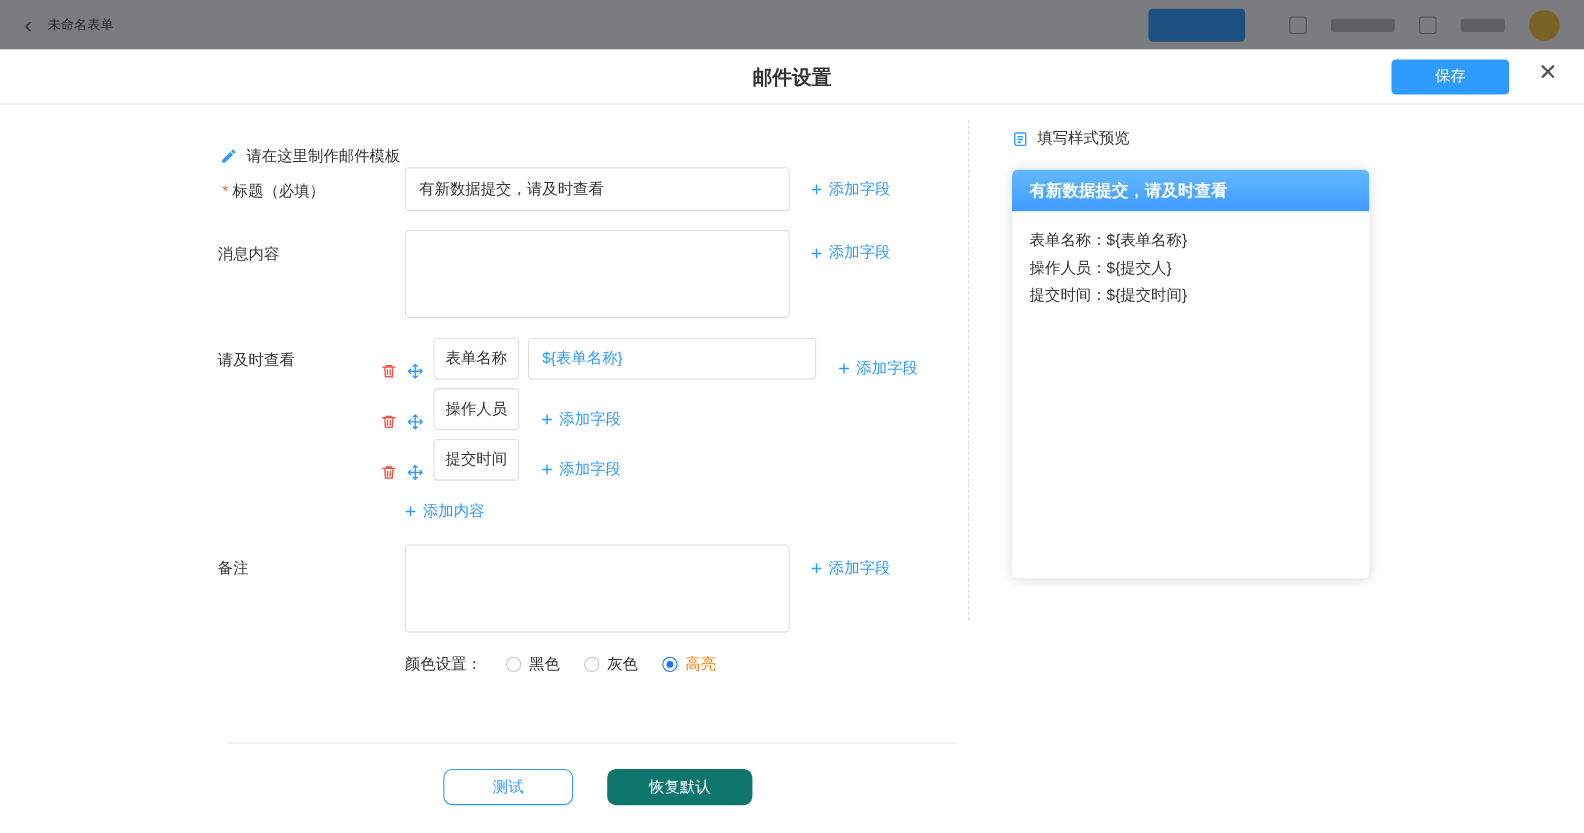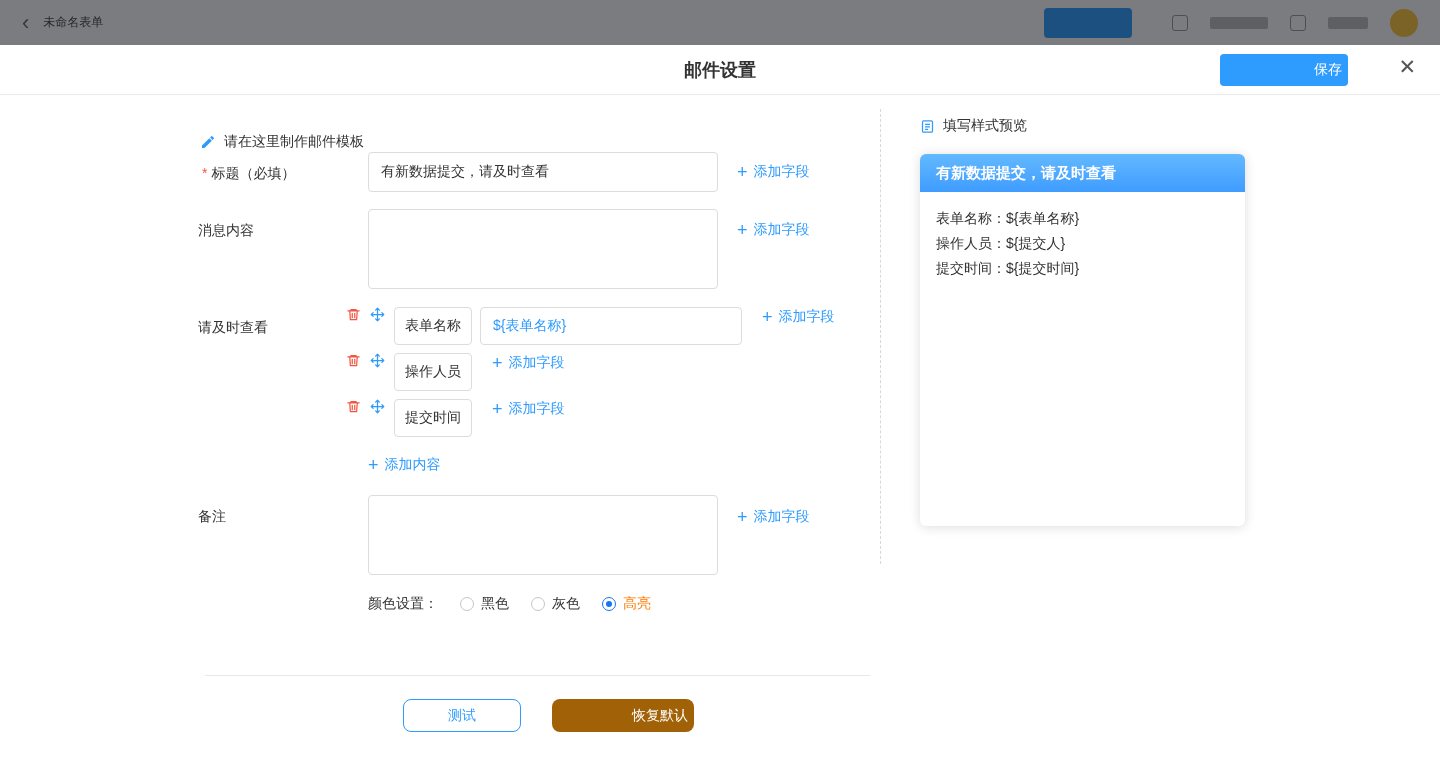--- a/index.html
+++ b/index.html
@@ -33,23 +33,23 @@
   .modal{
     position:absolute; top:45px; left:0; right:0; bottom:0;
     background:#fff; z-index:10;
   }
   .m-header{ position:relative; height:50px; border-bottom:1px solid #ececec; }
   .m-title{
     position:absolute; left:0; right:0; top:0; line-height:50px;
     text-align:center; font-size:18px; font-weight:600; color:#333;
   }
   .save-btn{
-    position:absolute; right:92px; top:9px; width:128px; height:32px;
+    position:absolute; right:68px; top:9px; width:107px; height:32px;
     background:#2e9bff; border:none; border-radius:4px; color:#fff;
-    font-size:14px; cursor:pointer; font-family:inherit;text-align:right;
+    font-size:14px; cursor:pointer; font-family:inherit;
   }
   .close-x{
     position:absolute; right:24px; top:11px; font-size:21px; color:#555;
     cursor:pointer; line-height:1;
   }
 
   .m-body{ position:relative; height:calc(100% - 51px); }
 
   .hint-row{ position:absolute; display:flex; align-items:center; gap:8px; color:#333; }
   .hint-row svg{ display:block; }
@@ -65,21 +65,21 @@
   textarea.inp{ padding:8px 12px; resize:none; }
 
   .addfield{
     position:absolute; height:20px; display:flex; align-items:center; gap:6px;
     color:#2e9bff; font-size:14px; cursor:pointer; white-space:nowrap;
   }
   .plus{ font-size:18px; font-weight:400; line-height:1; }
 
   .frow{
     position:absolute; left:346px; height:38px;
-    display:flex; align-items:flex-start;
+    display:flex; align-items:flex-end;
   }
   .frow .icon-btn{ width:16px; display:flex; align-items:center; cursor:pointer; }
   .frow .icon-btn + .icon-btn{ margin-left:8px; }
   .frow .name-inp{ position:static; width:78px; height:38px; margin-left:8px; text-align:center; padding:0 4px; }
   .frow .val-inp{ position:static; width:262px; height:38px; margin-left:8px; color:#2e9bff; }
   .frow .addfield{ position:static; margin-left:20px; }
 
   .color-row{ position:absolute; display:flex; align-items:center; }
   .radio-opt{ display:flex; align-items:center; gap:7px; margin-left:22px; cursor:pointer; }
   .radio{
@@ -94,21 +94,21 @@
   .radio-label{ color:#333; }
   .radio-label.hl{ color:#ff7a00; }
 
   .hr{ position:absolute; border-top:1px solid #e8e8e8; }
 
   .btn{
     position:absolute; height:33px; border-radius:8px; font-size:14px;
     cursor:pointer; font-family:inherit;
   }
   .btn.ghost{ background:#fff; border:1px solid #2e9bff; color:#2e9bff; width:118px; }
-  .btn.solid{ background:#a16207; border:none; color:#fff; width:142px;text-align:right; }
+  .btn.solid{ background:#0f766e; border:none; color:#fff; width:132px; }
 
   
   .vdivider{ position:absolute; left:880px; top:14px; height:455px; border-left:1px dashed #d8d8d8; }
   .pcard{
     position:absolute; left:920px; top:59px; width:325px; height:372px;
     background:#fff; border-radius:6px; box-shadow:0 1px 12px rgba(0,0,0,0.14);
     overflow:hidden;
   }
   .pcard-head{
     height:38px; display:flex; align-items:center; padding:0 16px;

